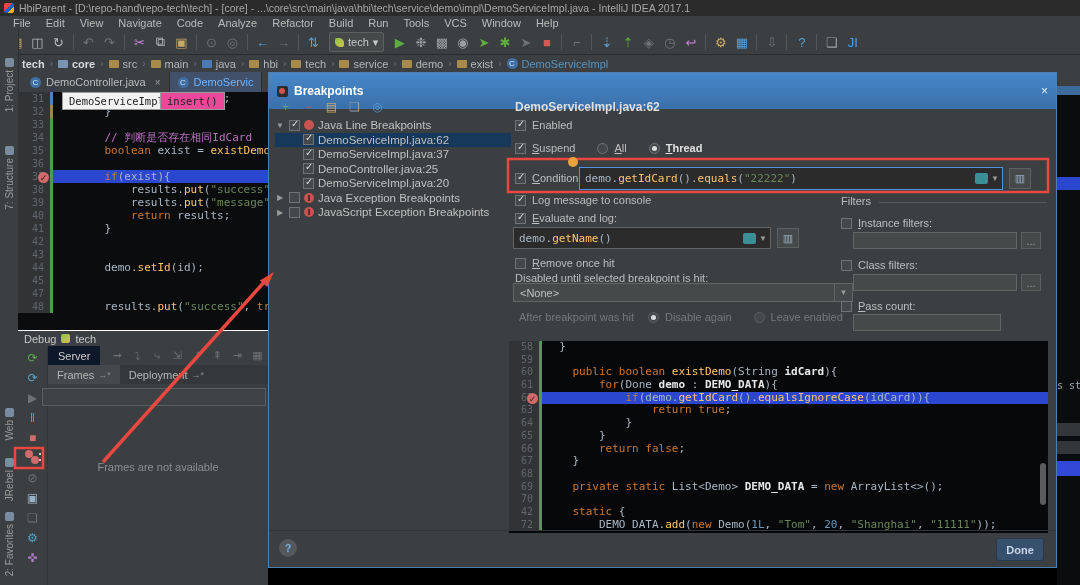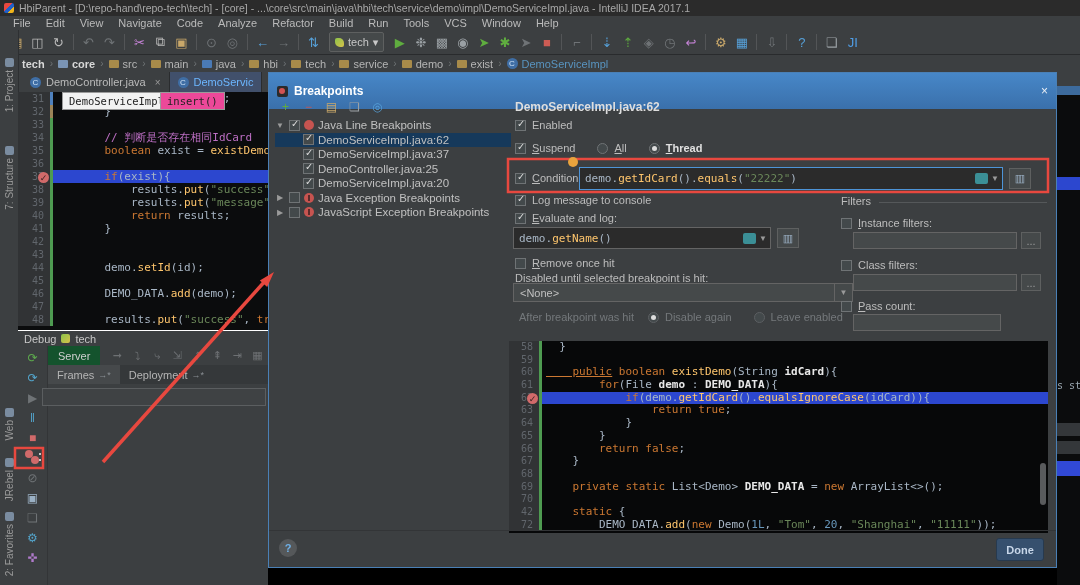--- a/index.html
+++ b/index.html
@@ -41,38 +41,38 @@
 
   
   #editor{left:18px;top:92px;width:250px;height:238px;background:#0b0c0d;overflow:hidden}
   .crow{display:flex;align-items:stretch}
   .crow .ln{width:26px;background:#313335;color:#61666c;font-family:"DejaVu Sans Mono",monospace;font-size:10px;text-align:right;padding-right:6px;flex:none;line-height:inherit}
   .crow .vcs{width:3px;flex:none}
   .v-b{background:#4f81bd}.v-t{background:#9c8458}.v-g{background:#4e9b51}
   .crow pre{flex:1;padding-left:25px;line-height:inherit;white-space:pre;overflow:hidden}
   #editor .crow{line-height:13px;height:13px}
   .crow.hl pre{background:#2c47cf}
-  .tok-kw{color:#cc7832}.tok-kwu{color:#cc7832;text-decoration:underline}
+  .tok-kw{color:#cc7832}.tok-kwu{color:#cc7832;}
   .tok-fn{color:#ffc66d}.tok-str{color:#6a8759}.tok-num{color:#6897bb}
   .tok-cm{color:#bd6fc4}.tok-pl{color:#a9b7c6}.tok-cls{color:#6aab73}
   .tok-wh{color:#e8e8e8;font-weight:bold}
   .bp{position:absolute;width:11px;height:11px;border-radius:50%;background:#d16a6a;color:#3a2020;font-size:9px;display:flex;align-items:center;justify-content:center;z-index:4}
   .hintbox{position:absolute;top:92px;height:16px;display:flex;align-items:center;padding:0 6px;font-family:"DejaVu Sans Mono",monospace;font-size:10.5px;color:#222;border:1px solid #9a9a9a;z-index:5}
 
   
   #debug{left:18px;top:330px;width:250px;height:255px;background:#3c3f41;border-top:1px solid #ffffff}
   #debug-header{height:15px;display:flex;align-items:center;gap:5px;padding-left:6px;color:#c8c8c8}
   #debug-col{position:absolute;left:0;top:15px;width:30px;height:240px;border-right:1px solid #333537;display:flex;flex-direction:column;align-items:center;gap:5px;padding-top:4px;box-sizing:border-box}
   .dbi{width:16px;height:15px;display:flex;align-items:center;justify-content:center;font-size:12px}
   #mute-btn{position:relative;width:16px;height:15px}
   #mute-btn i{position:absolute;width:8px;height:8px;border-radius:50%;background:#d16a6a}
   #mute-btn i:nth-child(2){left:6px;top:6px}
   #mute-btn b{position:absolute;left:14px;width:2px;height:2px;background:#c8c8c8}
   #debug-tabs{position:absolute;left:30px;top:15px;right:0;height:19px;display:flex;align-items:center}
-  .dtab{height:19px;display:flex;align-items:center;padding:0 10px;background:#14532d;color:#cfcfcf}
+  .dtab{height:19px;display:flex;align-items:center;padding:0 10px;background:#0f172a;color:#cfcfcf}
   .stepicons{display:flex;align-items:center;margin-left:8px;gap:2px}
   .stepicons .tbi{width:18px;color:#6d7073;font-size:11px}
   #debug-subtabs{position:absolute;left:30px;top:34px;right:0;height:19px;display:flex;align-items:flex-end;background:#35383a}
   .dsub{height:19px;display:flex;align-items:center;gap:4px;padding:0 9px;color:#b5b5b5}
   .dsub.sel{background:#46494b}
   #frames-combo{position:absolute;left:24px;top:57px;width:222px;height:16px;background:#3f4244;border:1px solid #5b5e60}
   #frames-empty{position:absolute;left:30px;top:130px;right:0;text-align:center;color:#8a8f94}
 
   
   #dialog{left:268px;top:72px;width:789px;height:496px;background:#3c3f41;border:1px solid #4a80b6;box-sizing:border-box;z-index:10}
@@ -352,25 +352,20 @@
       <span class="ln">44</span>
       <span class="vcs v-g"></span>
       <pre class="codeline"><span class="tok-pl">    demo.</span><span class="tok-fn">setId</span><span class="tok-pl">(id);</span></pre>
     </span>
     <span class="crow">
       <span class="ln">45</span>
       <span class="vcs v-g"></span>
       <pre class="codeline"></pre>
     </span>
     <span class="crow">
-      <span class="ln">46</span>
-      <span class="vcs v-g"></span>
-      <pre class="codeline"><span class="tok-pl">    DEMO_DATA.</span><span class="tok-fn">add</span><span class="tok-pl">(demo);</span></pre>
-    </span>
-    <span class="crow">
       <span class="ln">47</span>
       <span class="vcs v-g"></span>
       <pre class="codeline"></pre>
     </span>
     <span class="crow">
       <span class="ln">48</span>
       <span class="vcs v-g"></span>
       <pre class="codeline"><span class="tok-pl">    results.</span><span class="tok-fn">put</span><span class="tok-pl">(</span><span class="tok-str">"success"</span><span class="tok-pl">, </span><span class="tok-kw">true</span></pre>
     </span>
   </div>
@@ -423,20 +418,21 @@
       <span class="dsub sel">
         <span>Frames</span>
         <span style="color: rgb(138, 143, 148); font-size: 9px;">→*</span>
       </span>
       <span class="dsub">
         <span>Deployment</span>
         <span style="color: rgb(138, 143, 148); font-size: 9px;">→*</span>
       </span>
     </div>
   <div id="frames-combo"></div>
+  <div id="frames-empty">Frames are not available</div>
 </div>
 
 <div class="abs sliver" style="top:72px;height:14px;background:#3c3f41"></div>
 <div class="abs sliver" style="top:86px;height:9px;background:#3d6b9d"></div>
 <div class="abs sliver" style="top:95px;height:490px;background:#0b0c0d"></div>
 <div class="abs sliver" style="top:177px;height:13px;background:#2c47cf"></div>
 <div class="abs sliver mono" style="top:380px;font-size:10px;color:#9aa7b0">s stil</div>
 <div class="abs sliver" style="top:423px;height:13px;background:#34373a"></div>
 <div class="abs sliver" style="top:441px;height:13px;background:#34373a"></div>
 <div class="abs sliver" style="top:461px;height:15px;background:#3149d6"></div>
@@ -580,21 +576,21 @@
         <pre class="codeline"></pre>
       </span>
       <span class="crow">
         <span class="ln">60</span>
         <span class="vcs v-g"></span>
         <pre class="codeline"><span class="tok-kwu">    public</span><span class="tok-kw"> boolean</span><span class="tok-pl"> </span><span class="tok-fn">existDemo</span><span class="tok-pl">(String </span><span class="tok-wh">idCard</span><span class="tok-pl">){</span></pre>
       </span>
       <span class="crow">
         <span class="ln">61</span>
         <span class="vcs v-g"></span>
-        <pre class="codeline"><span class="tok-kw">        for</span><span class="tok-pl">(File </span><span class="tok-wh">demo</span><span class="tok-pl"> : </span><span class="tok-wh">DEMO_DATA</span><span class="tok-pl">){</span></pre>
+        <pre class="codeline"><span class="tok-kw">        for</span><span class="tok-pl">(Done </span><span class="tok-wh">demo</span><span class="tok-pl"> : </span><span class="tok-wh">DEMO_DATA</span><span class="tok-pl">){</span></pre>
       </span>
       <span class="crow hl">
         <span class="ln">62</span>
         <span class="vcs v-g"></span>
         <pre class="codeline"><span class="tok-kw">            if</span><span class="tok-pl">(demo.</span><span class="tok-fn">getIdCard</span><span class="tok-pl">().</span><span class="tok-fn">equalsIgnoreCase</span><span class="tok-pl">(idCard)){</span></pre>
       </span>
       <span class="crow">
         <span class="ln">63</span>
         <span class="vcs v-g"></span>
         <pre class="codeline"><span class="tok-kw">                return</span><span class="tok-kw"> true</span><span class="tok-pl">;</span></pre>

